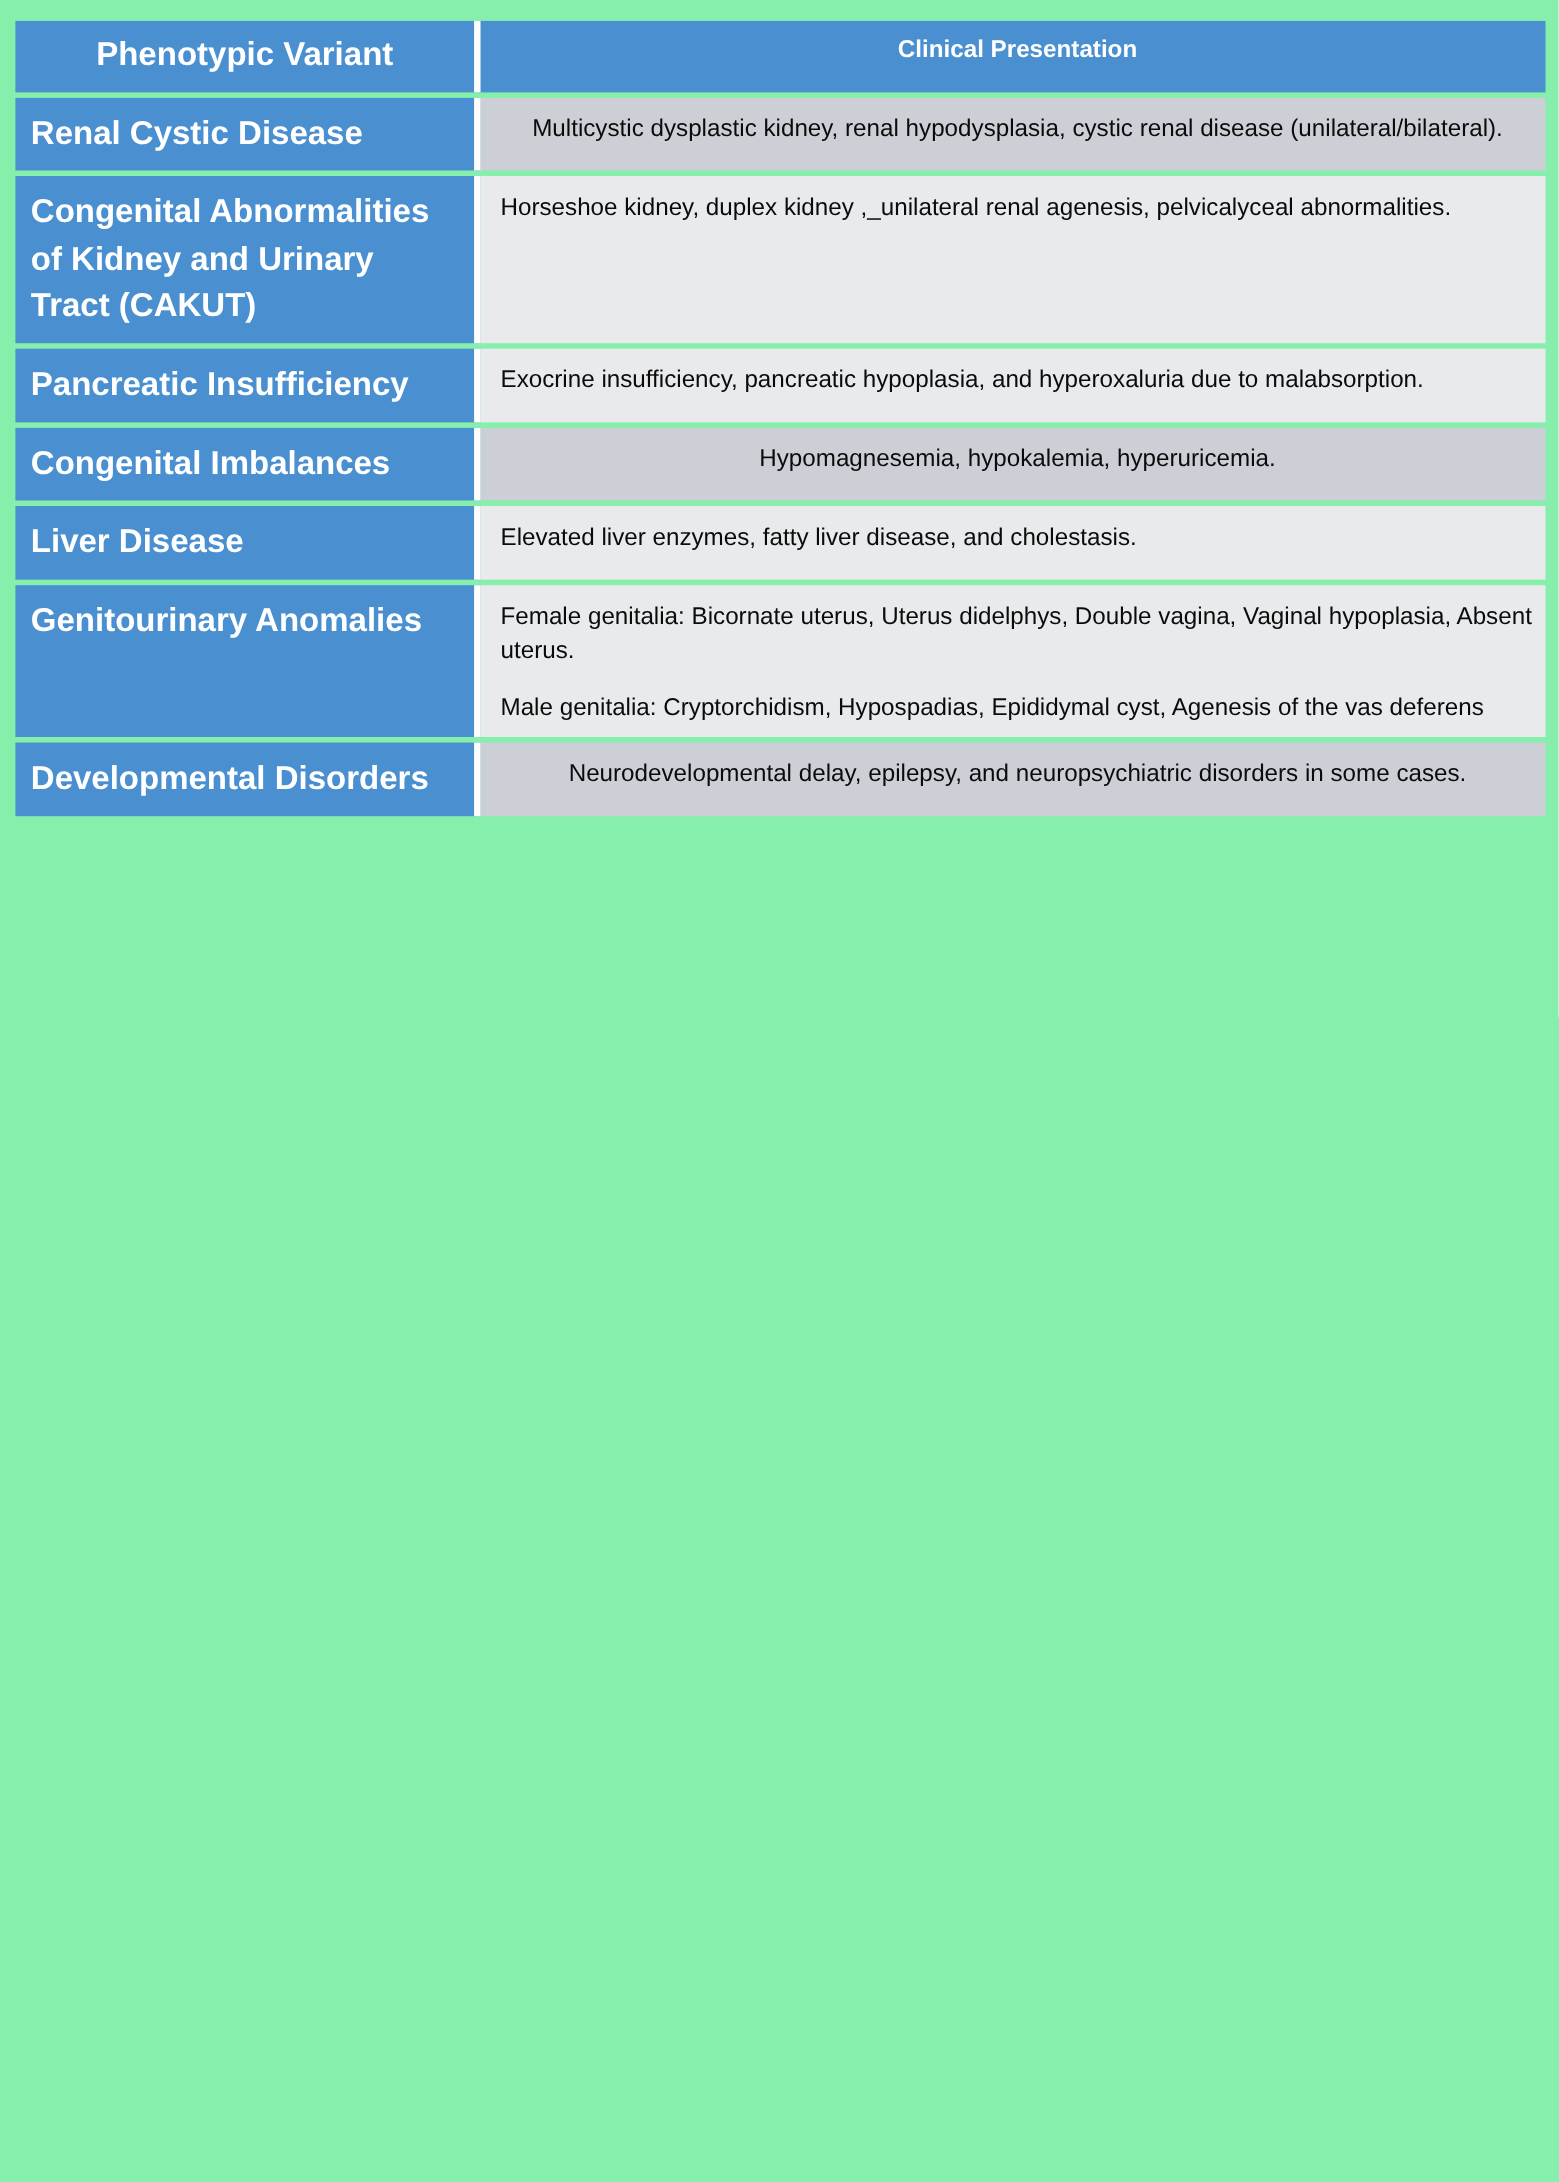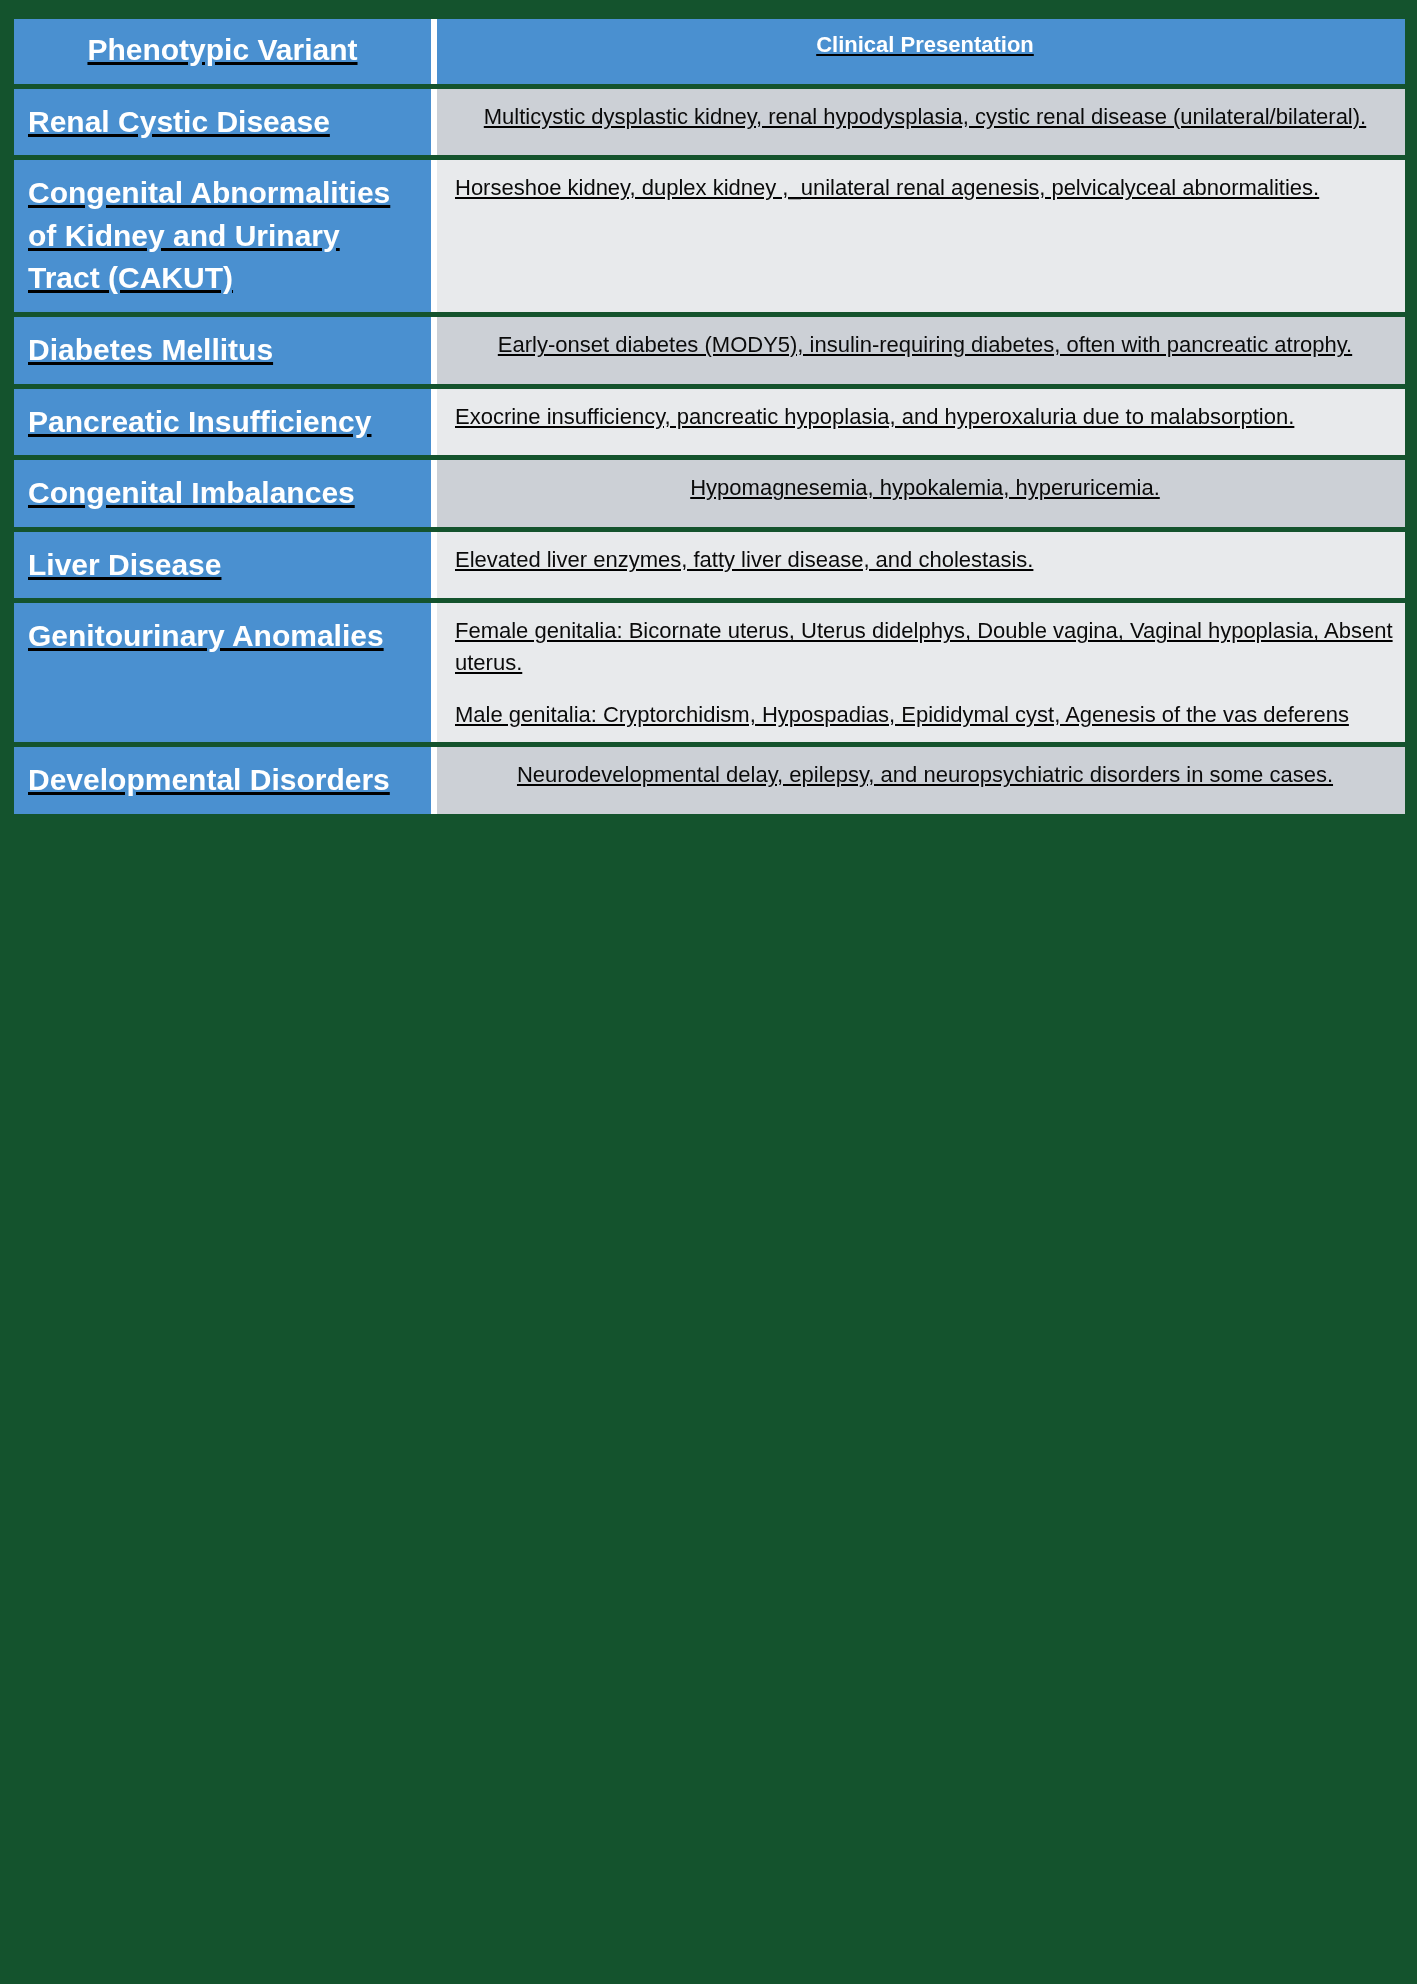--- a/index.html
+++ b/index.html
@@ -13,22 +13,21 @@
     font-family: "Liberation Sans", sans-serif;
     overflow: hidden;
   }
 
   .table-wrap {
     position: relative;
     width: 1417px;
     height: 1984px;
     box-sizing: border-box;
     padding: 14px 12px 0 14px;
-    background: #14532d;
-    text-decoration: underline;
+    background: #86efac;
   }
 
   table.phenotype-table {
     width: 1391px;
     border-collapse: separate;
     border-spacing: 0 5px;
     table-layout: fixed;
   }
 
   col.col-variant { width: 423px; }
@@ -92,24 +91,20 @@
     </thead>
     <tbody id="table-body">
         <tr class="body-row tint-dark">
           <td class="cell-variant">Renal Cystic Disease</td>
           <td class="cell-presentation">Multicystic dysplastic kidney, renal hypodysplasia, cystic renal disease (unilateral/bilateral).</td>
         </tr>
         <tr class="body-row tint-light">
           <td class="cell-variant">Congenital Abnormalities of Kidney and Urinary Tract (CAKUT)</td>
           <td class="cell-presentation">Horseshoe kidney, duplex kidney ,_unilateral renal agenesis, pelvicalyceal abnormalities.</td>
         </tr>
-        <tr class="body-row tint-dark">
-          <td class="cell-variant">Diabetes Mellitus</td>
-          <td class="cell-presentation">Early-onset diabetes (MODY5), insulin-requiring diabetes, often with pancreatic atrophy.</td>
-        </tr>
         <tr class="body-row tint-light">
           <td class="cell-variant">Pancreatic Insufficiency</td>
           <td class="cell-presentation">Exocrine insufficiency, pancreatic hypoplasia, and hyperoxaluria due to malabsorption.</td>
         </tr>
         <tr class="body-row tint-dark">
           <td class="cell-variant">Congenital Imbalances</td>
           <td class="cell-presentation">Hypomagnesemia, hypokalemia, hyperuricemia.</td>
         </tr>
         <tr class="body-row tint-light">
           <td class="cell-variant">Liver Disease</td>

